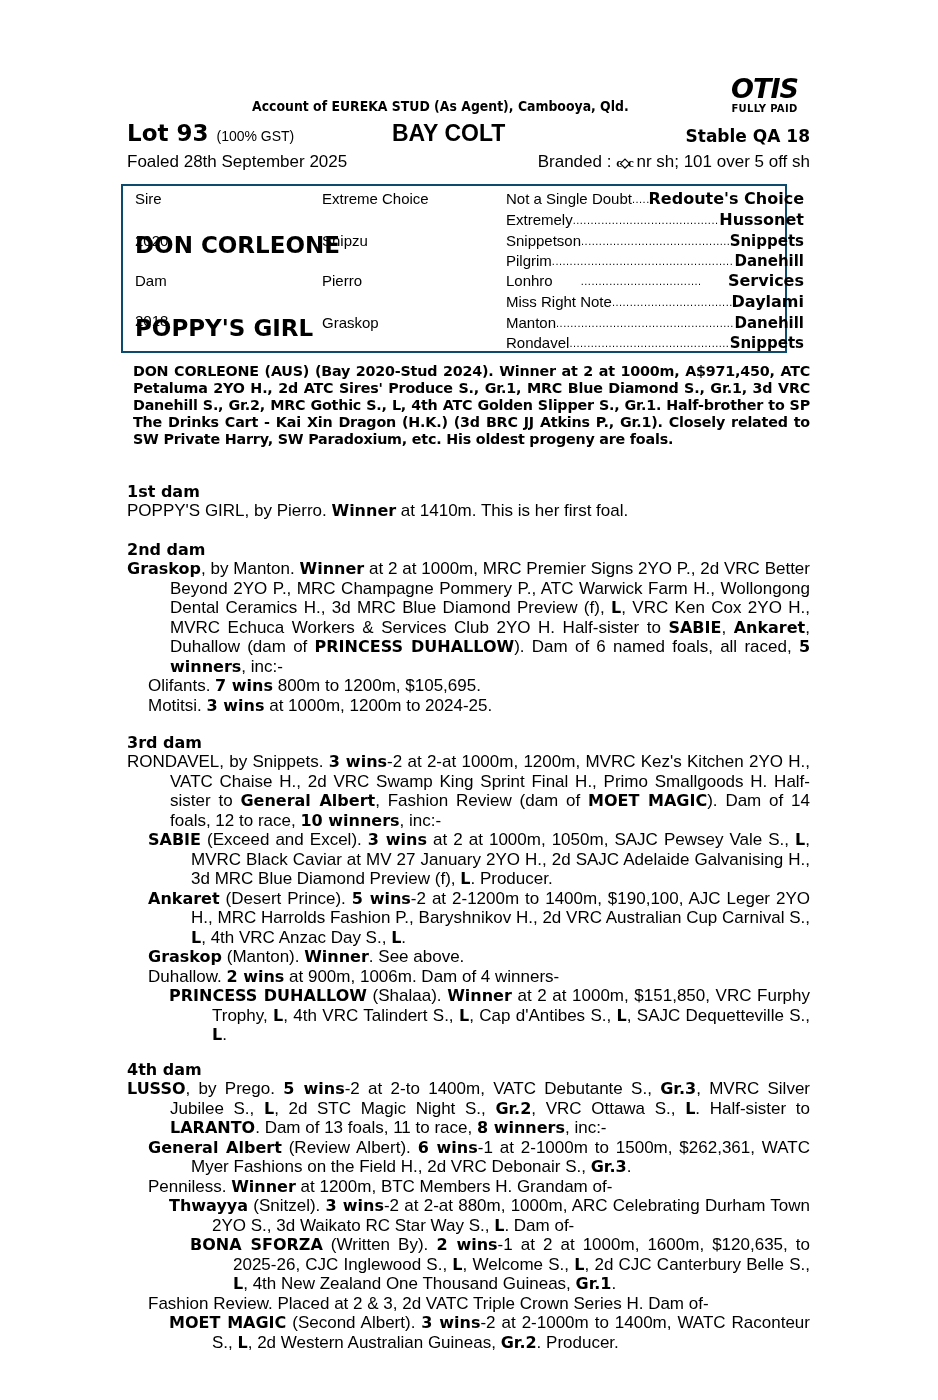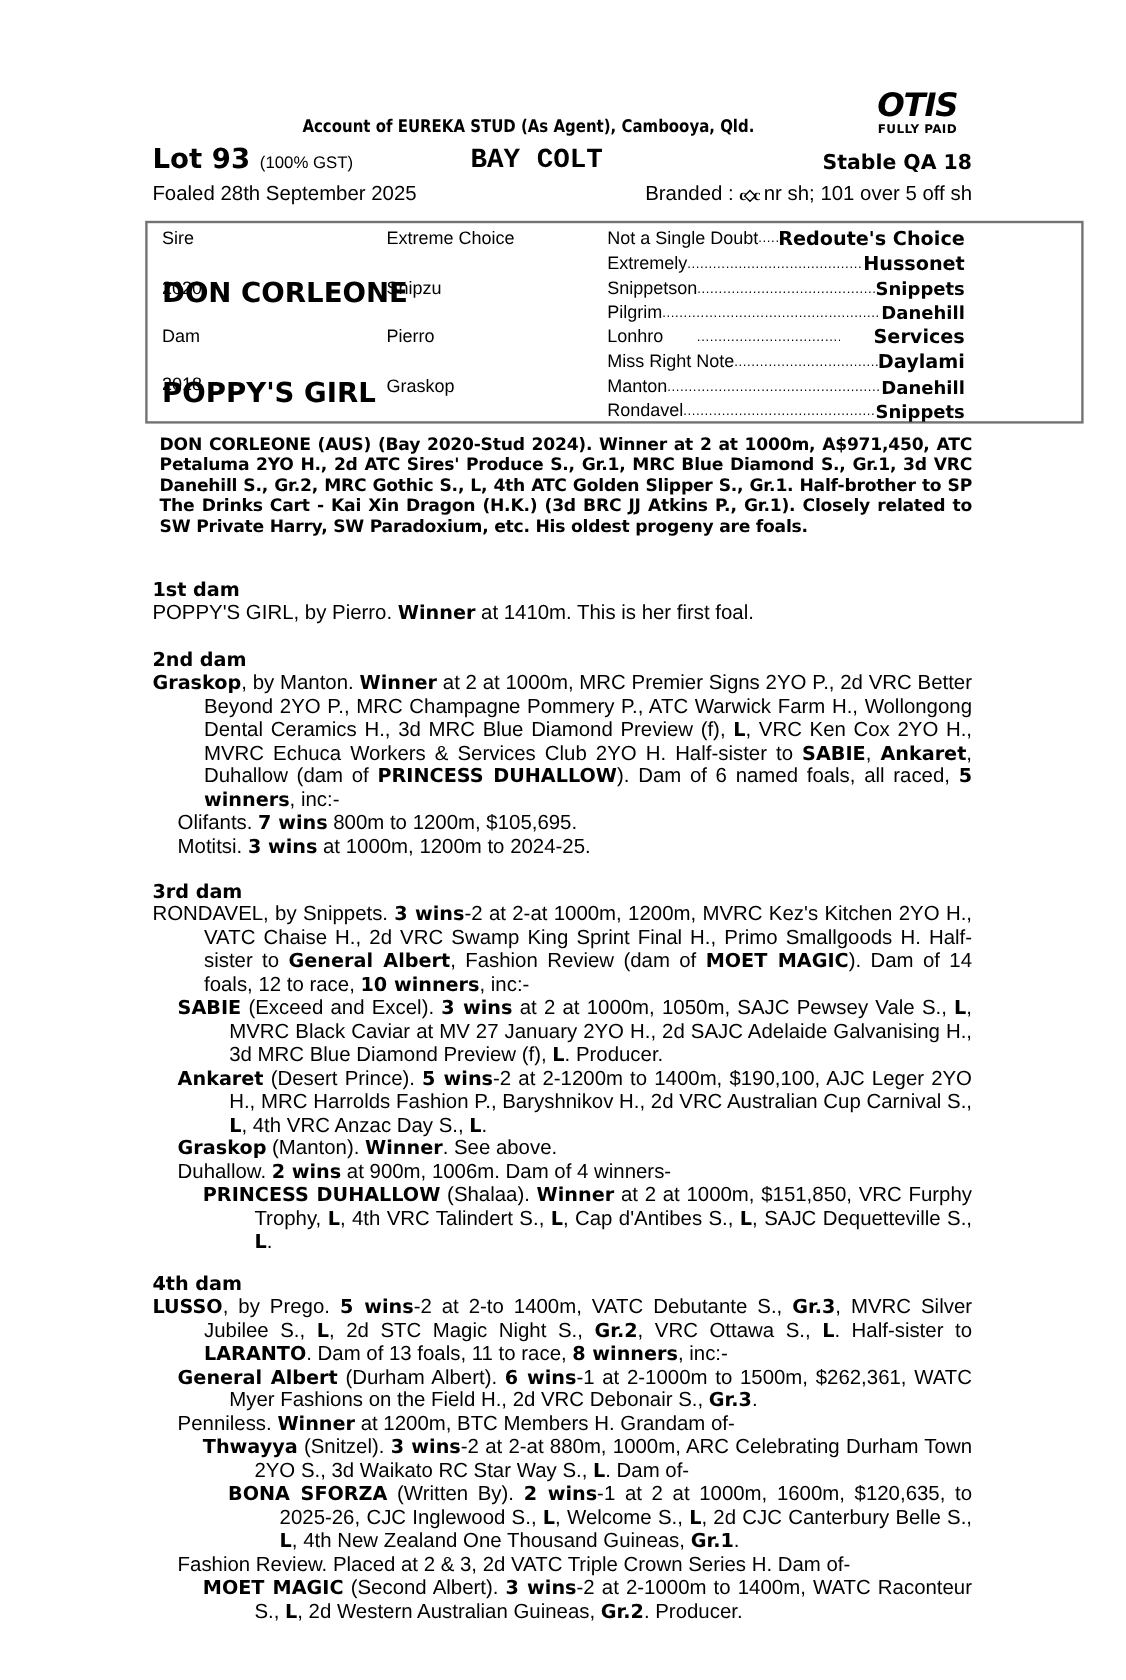--- a/index.html
+++ b/index.html
@@ -8,29 +8,29 @@
 
   .logo { position: absolute; left: 595px; top: 5px; width: 85px; height: 46px; text-align: center; }
   .logo-mark { font-family: "DejaVu Sans", sans-serif; font-weight: 900; font-size: 27px; letter-spacing: -1px; line-height: 28px; font-style: italic; display: block; }
   .logo-sub { font-family: "DejaVu Sans", sans-serif; font-weight: bold; font-size: 10px; line-height: 12px; display: block; letter-spacing: 0.3px; }
 
   .account { position: absolute; left: 125px; top: 28px; font-family: "DejaVu Sans", sans-serif; font-weight: bold; font-size: 14.5px; transform: scaleX(0.86); transform-origin: left; white-space: nowrap; }
 
   .lot-row { position: absolute; left: 0; top: 50px; width: 683px; height: 28px; }
   .lot { position: absolute; left: 0; top: 0; font-family: "DejaVu Sans", sans-serif; font-weight: bold; font-size: 23px; white-space: nowrap; }
   .lot-gst { font-family: "Liberation Sans", sans-serif; font-weight: normal; font-size: 14px; }
-  .sex { position: absolute; left: 265px; top: 0; font-family: Liberation Mono, monospace; font-weight: bold; font-size: 23px; white-space: nowrap; }
+  .sex { position: absolute; left: 265px; top: 0; font-family: Liberation Sans, sans-serif; font-weight: bold; font-size: 23px; white-space: nowrap; }
   .stable { position: absolute; right: 0; top: 6px; font-family: "DejaVu Sans", sans-serif; font-weight: bold; font-size: 17px; white-space: nowrap; }
 
   .foal-row { position: absolute; left: 0; top: 82px; width: 683px; font-size: 17px; }
   .foaled { position: absolute; left: 0; top: 0; white-space: nowrap; }
   .branded { position: absolute; right: 0; top: 0; white-space: nowrap; }
   .brand-glyph { font-family: Liberation Serif, serif; font-weight: bold; font-size: 13px; letter-spacing: -2px; text-align: center; }
 
-  .ped { position: absolute; left: -6px; top: 114px; width: 782px; height: 169px; border: 2px solid #737373; box-sizing: border-box; }
+  .ped { position: absolute; left: -6px; top: 114px; width: 666px; height: 169px; border: 2px solid #0c4a6e; box-sizing: border-box; }
   .ped-cell { position: absolute; font-size: 15px; white-space: nowrap; line-height: 18px; }
   .ped-bold { font-family: "DejaVu Sans", sans-serif; font-weight: bold; font-size: 23px; margin-top: 26px; }
   .ggs { position: absolute; left: 383px; width: 298px; font-size: 15px; line-height: 18px; display: flex; white-space: nowrap; }
   .ggs .a { flex: 0 0 auto; }
   .ggs .dots { flex: 1 1 auto; overflow: hidden; font-size: 11px; letter-spacing: 0.5px; line-height: 18px; }
   .ggs .dots::before { content: "....................................................................................................................................."; }
   .ggs .b { flex: 0 0 auto; }
   .ggs .b.bold { font-family: "DejaVu Sans", sans-serif; font-weight: bold; font-size: 15px; }
 
   .sire-note { position: absolute; left: 6px; top: 293px; width: 677px; font-family: "DejaVu Sans", sans-serif; font-weight: bold; font-size: 14.3px; line-height: 17px; text-align: justify; letter-spacing: -0.2px; }
@@ -143,21 +143,21 @@
     <div class="p hang1"><span class="b">SABIE</span><span> (Exceed and Excel). </span><span class="b">3 wins</span><span> at 2 at 1000m, 1050m, SAJC Pewsey Vale S., </span><span class="b">L</span><span>, MVRC Black Caviar at MV 27 January 2YO H., 2d SAJC Adelaide Galvanising H., 3d MRC Blue Diamond Preview (f), </span><span class="b">L</span><span>. Producer.</span></div>
     <div class="p hang1"><span class="b">Ankaret</span><span> (Desert Prince). </span><span class="b">5 wins</span><span>-2 at 2-1200m to 1400m, $190,100, AJC Leger 2YO H., MRC Harrolds Fashion P., Baryshnikov H., 2d VRC Australian Cup Carnival S., </span><span class="b">L</span><span>, 4th VRC Anzac Day S., </span><span class="b">L</span><span>.</span></div>
     <div class="p hang1"><span class="b">Graskop</span><span> (Manton). </span><span class="b">Winner</span><span>. See above.</span></div>
     <div class="p ind1"><span>Duhallow. </span><span class="b">2 wins</span><span> at 900m, 1006m. Dam of 4 winners-</span></div>
     <div class="p hang2"><span class="b">PRINCESS DUHALLOW</span><span> (Shalaa). </span><span class="b">Winner</span><span> at 2 at 1000m, $151,850, VRC Furphy Trophy, </span><span class="b">L</span><span>, 4th VRC Talindert S., </span><span class="b">L</span><span>, Cap d'Antibes S., </span><span class="b">L</span><span>, SAJC Dequetteville S., </span><span class="b">L</span><span>.</span></div>
   </div>
 
   <div class="section" style="top:990px;">
     <div class="sec-title">4th dam</div>
     <div class="p hang0"><span class="b">LUSSO</span><span>, by Prego. </span><span class="b">5 wins</span><span>-2 at 2-to 1400m, VATC Debutante S., </span><span class="b">Gr.3</span><span>, MVRC Silver Jubilee S., </span><span class="b">L</span><span>, 2d STC Magic Night S., </span><span class="b">Gr.2</span><span>, VRC Ottawa S., </span><span class="b">L</span><span>. Half-sister to </span><span class="b">LARANTO</span><span>. Dam of 13 foals, 11 to race, </span><span class="b">8 winners</span><span>, inc:-</span></div>
-    <div class="p hang1"><span class="b">General Albert</span><span> (Durham Albert). </span><span class="b">6 wins</span><span>-1 at 2-1000m to 1500m, $262,361, WATC Myer Fashions on the Field H., 2d VRC Debonair S., </span><span class="b">Gr.3</span><span>.</span></div>
+    <div class="p hang1"><span class="b">General Albert</span><span> (Review Albert). </span><span class="b">6 wins</span><span>-1 at 2-1000m to 1500m, $262,361, WATC Myer Fashions on the Field H., 2d VRC Debonair S., </span><span class="b">Gr.3</span><span>.</span></div>
     <div class="p ind1"><span>Penniless. </span><span class="b">Winner</span><span> at 1200m, BTC Members H. Grandam of-</span></div>
     <div class="p hang2"><span class="b">Thwayya</span><span> (Snitzel). </span><span class="b">3 wins</span><span>-2 at 2-at 880m, 1000m, ARC Celebrating Durham Town 2YO S., 3d Waikato RC Star Way S., </span><span class="b">L</span><span>. Dam of-</span></div>
     <div class="p hang3"><span class="b">BONA SFORZA</span><span> (Written By). </span><span class="b">2 wins</span><span>-1 at 2 at 1000m, 1600m, $120,635, to 2025-26, CJC Inglewood S., </span><span class="b">L</span><span>, Welcome S., </span><span class="b">L</span><span>, 2d CJC Canterbury Belle S., </span><span class="b">L</span><span>, 4th New Zealand One Thousand Guineas, </span><span class="b">Gr.1</span><span>.</span></div>
     <div class="p ind1"><span>Fashion Review. Placed at 2 &amp; 3, 2d VATC Triple Crown Series H. Dam of-</span></div>
     <div class="p hang2"><span class="b">MOET MAGIC</span><span> (Second Albert). </span><span class="b">3 wins</span><span>-2 at 2-1000m to 1400m, WATC Raconteur S., </span><span class="b">L</span><span>, 2d Western Australian Guineas, </span><span class="b">Gr.2</span><span>. Producer.</span></div>
   </div>
 
 </div>
 
 </body></html>

